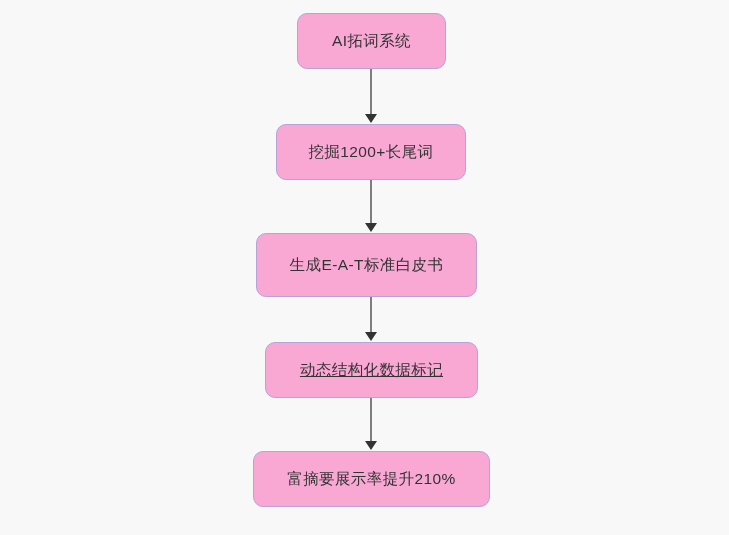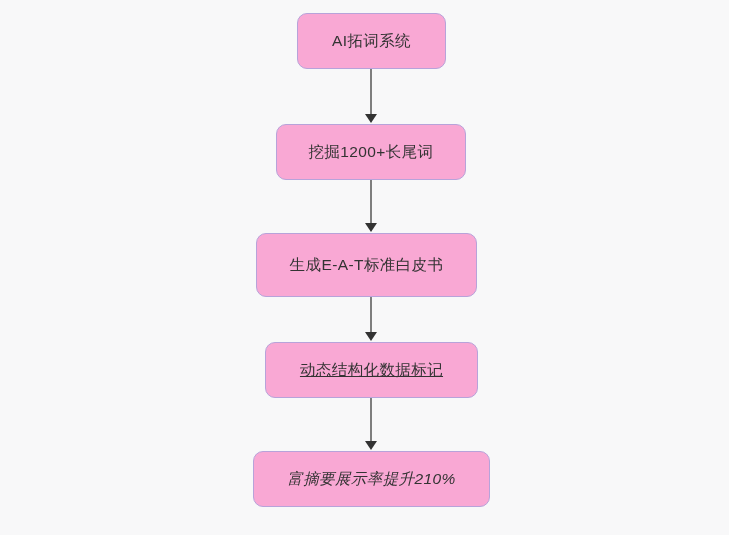--- a/index.html
+++ b/index.html
@@ -83,17 +83,17 @@
   </div>
 
   <div class="node" style="left:246px; top:233px; width:221px; height:64px;margin-left:10px;">
     <span class="node-label">生成E-A-T标准白皮书</span>
   </div>
 
   <div class="node" style="left:265px; top:342px; width:213px; height:56px;text-decoration:underline;">
     <span class="node-label">动态结构化数据标记</span>
   </div>
 
-  <div class="node" style="left:253px; top:451px; width:237px; height:56px;font-style:italic;">
+  <div class="node" style="left:253px; top:451px; width:237px; height:56px;">
     <span class="node-label">富摘要展示率提升210%</span>
   </div>
 
 </div>
 
 </body></html>

